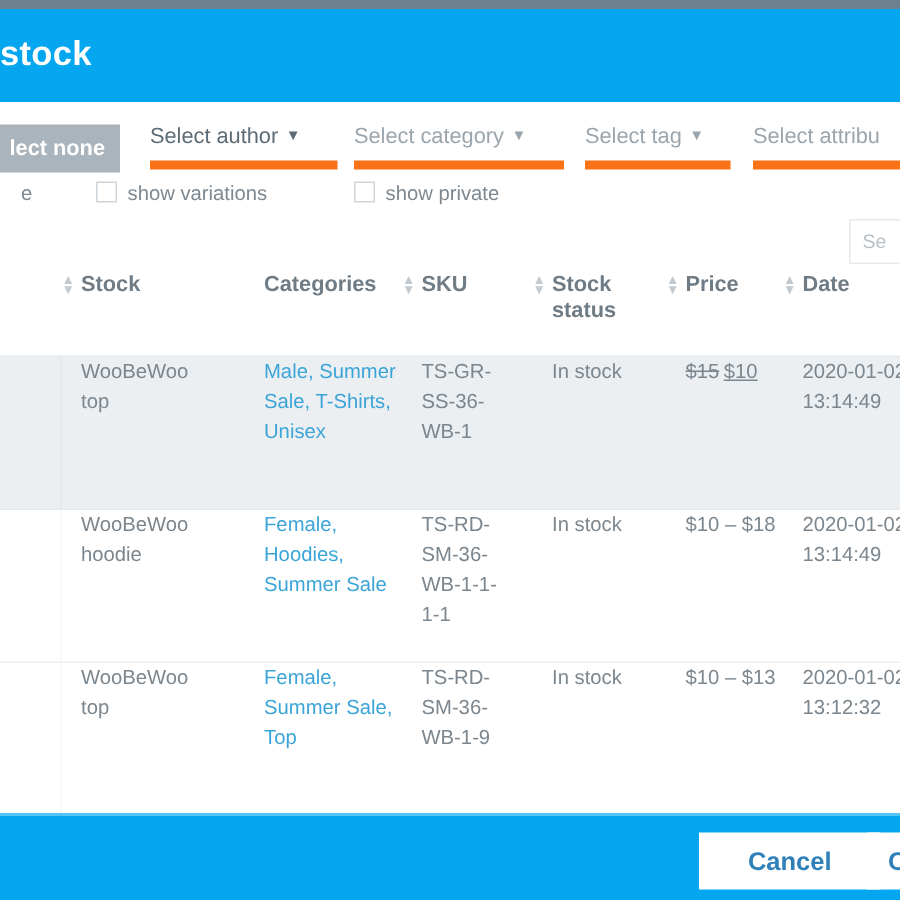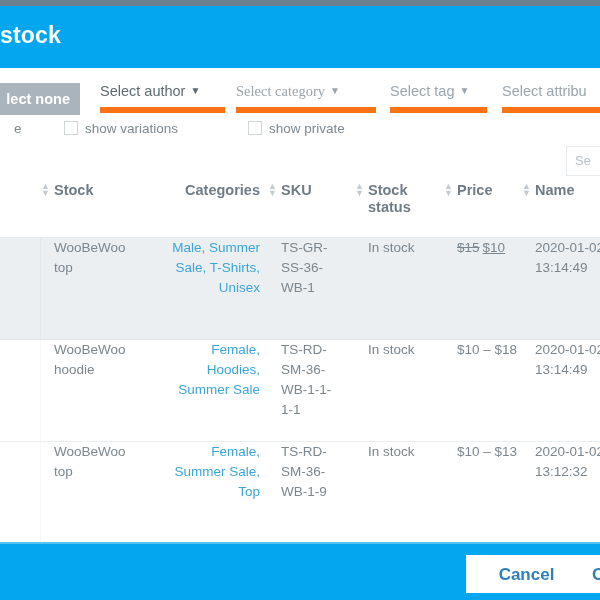--- a/index.html
+++ b/index.html
@@ -71,21 +71,21 @@
     height: 30px;
     border-bottom: 6px solid #f97316;
     font-size: 14.5px;
     color: #9aa5ad;
     white-space: nowrap;
     padding-bottom: 4px;
   }
   .select-filter.active { color: #5d6b75; }
   .select-filter .caret { font-size: 10px; margin-left: 5px; position: relative; top: -2px; }
   .sf-author   { left: 100px; width: 125px; }
-  .sf-category { left: 236px; width: 140px; font-family: Liberation Serif, serif; }
+  .sf-category { left: 236px; width: 140px; }
   .sf-tag      { left: 390px; width: 97px; }
   .sf-attr     { left: 502px; width: 110px; overflow: hidden; }
 
   .cb-row { position: absolute; top: 52px; left: 0; height: 24px; }
   .cb-item {
     position: absolute;
     top: 0;
     font-size: 13.5px;
     color: #7d8890;
     white-space: nowrap;
@@ -95,21 +95,21 @@
   .cb-item .box {
     display: inline-block;
     width: 14px; height: 14px;
     border: 1px solid #cfd6db;
     background: #fff;
     vertical-align: -2px;
     margin-right: 7px;
   }
   .cb-trunc  { left: -6px; }
   .cb-var    { left: 44px; }
-  .cb-priv   { left: 196px; padding-left: 32px; }
+  .cb-priv   { left: 184px; padding-left: 32px; }
 
   
   .search-box {
     position: absolute;
     top: 146px; left: 566px;
     width: 80px; height: 30px;
     border: 1px solid #e7eaec;
     background: #fff;
     font-size: 13px;
     color: #b9c0c5;
@@ -172,21 +172,21 @@
   .cell a {
     color: #3ca5d8;
     text-decoration: none;
   }
   .price-old { text-decoration: line-through; margin-right: 3px; }
   .price-new { text-decoration: underline; }
 
   
   .c-thumb  { left: -22px;  width: 60px; }
   .c-name   { left: 54px;  width: 92px; }
-  .c-cat    { left: 160px; width: 100px; text-align: right; }
+  .c-cat    { left: 176px; width: 100px; }
   .c-sku    { left: 281px; width: 62px; }
   .c-stock  { left: 368px; width: 62px; }
   .c-price  { left: 457px; width: 62px; }
   .c-date   { left: 535px; width: 70px; }
 
   
   .modal-footer {
     position: absolute;
     left: 0; right: 0; bottom: 0;
     height: 58px;
@@ -291,21 +291,21 @@
             <i>▲</i>
             <i>▼</i>
           </span>
         <span>Price</span>
       </div>
       <div class="th c-date">
         <span class="sorter">
             <i>▲</i>
             <i>▼</i>
           </span>
-        <span>Name</span>
+        <span>Date</span>
       </div>
     </div>
 
     <div class="tbody">
 
       <div class="row alt">
         <div class="thumb-divider"></div>
         <div class="cell c-name">WooBeWoo top</div>
         <div class="cell c-cat">
           <a href="#">Male, Summer Sale, T-Shirts, Unisex</a>

